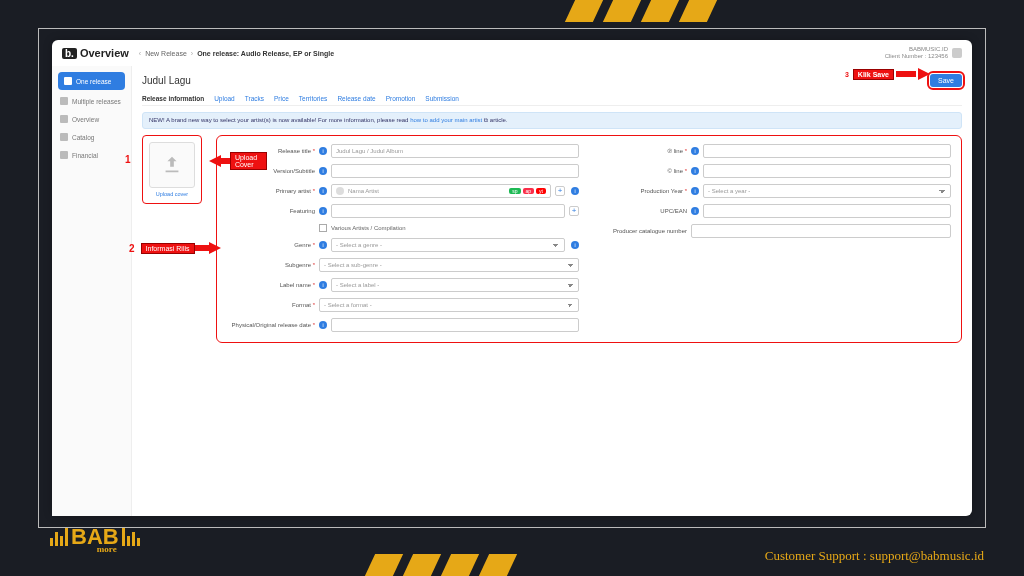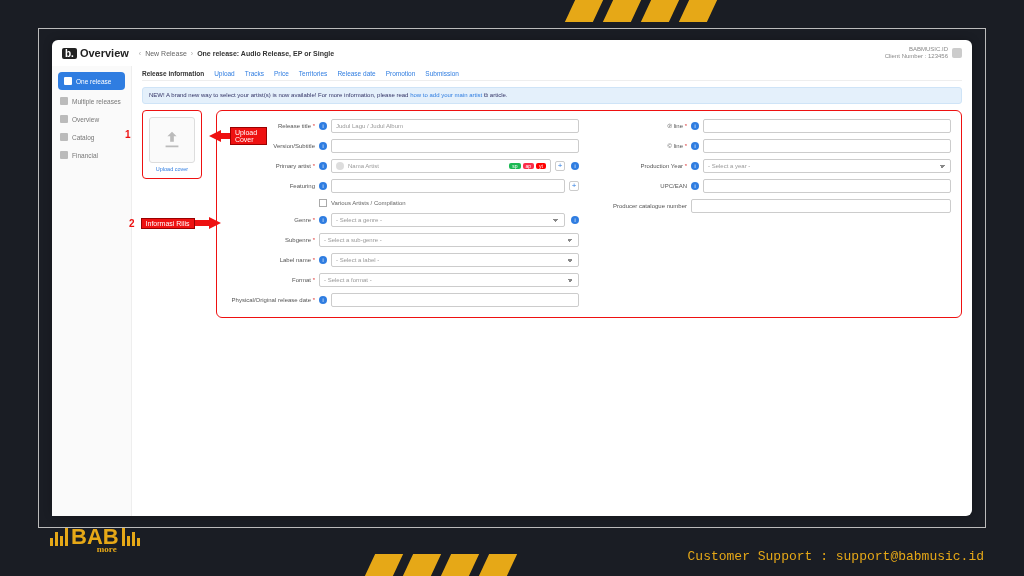--- a/index.html
+++ b/index.html
@@ -155,21 +155,21 @@
   .b-sp { background:#1db954; }
   .b-ap { background:#fa2d48; }
   .b-yt { background:#ff0000; }
   .plus { width:10px; height:10px; border:1px solid #ccc; border-radius:2px; color:#2f7de1; font-size:8px; text-align:center; line-height:8px; cursor:pointer;}
   .chk-row { margin-left:92px; display:flex; align-items:center; gap:4px; font-size:6px; color:#666;}
   .chk { width:8px; height:8px; border:1px solid #aaa; }
   
   .footer-text {
     position:absolute; bottom:12px; right:40px;
     color:#e6a817; font-size:13px;
-    font-family: Liberation Mono, monospace;
+    font-family: Liberation Serif, serif;
   }
   
   .bab-logo {
     position:absolute; bottom:30px; left:50px;
     color:#e6a817; font-family: Georgia, serif; font-weight:bold;
     display:flex; align-items:center; gap:3px;
   }
   .bab-bars { display:flex; gap:2px; align-items:flex-end;}
   .bab-bars span { width:3px; background:#e6a817; display:inline-block;}
   .bab-text { font-size:22px; line-height:0.8; position:relative;}
@@ -232,20 +232,30 @@
         <span class="side-icon"></span>
         <span>Catalog</span>
       </div>
       <div class="side-item">
         <span class="side-icon"></span>
         <span>Financial</span>
       </div>
     </div>
 
     <div class="main">
+      <div class="page-title-row">
+        <div class="page-title">Judul Lagu</div>
+        <button class="save-btn">Save</button>
+        <div class="annot3">
+          <span class="num">3</span>
+          <span class="lab">Klik Save</span>
+          <span class="shaft"></span>
+            <span class="arrow"></span>
+        </div>
+      </div>
 
       <div class="tabs">
         <span class="tab active">Release information</span>
         <span class="tab">Upload</span>
         <span class="tab">Tracks</span>
         <span class="tab">Price</span>
         <span class="tab">Territories</span>
         <span class="tab">Release date</span>
         <span class="tab">Promotion</span>
         <span class="tab">Submission</span>

